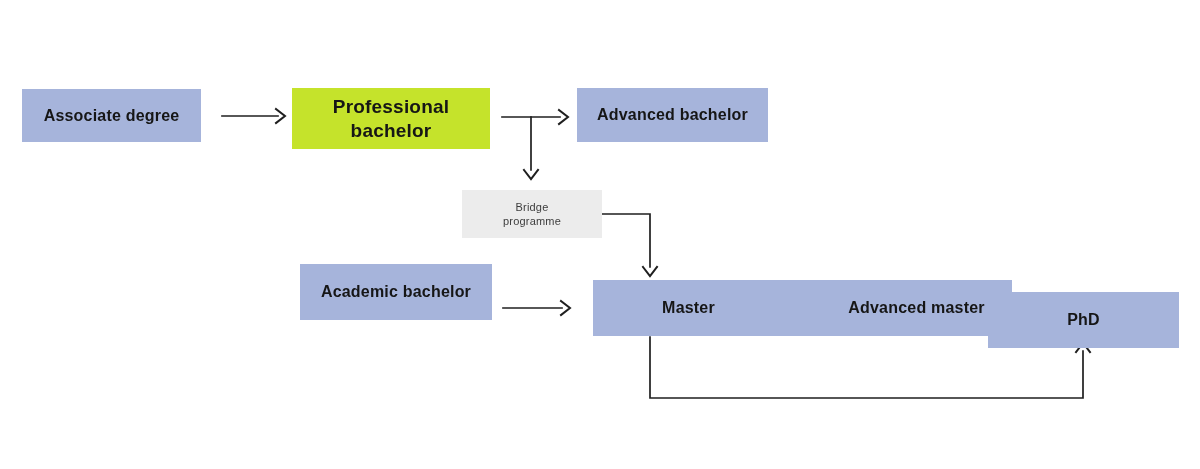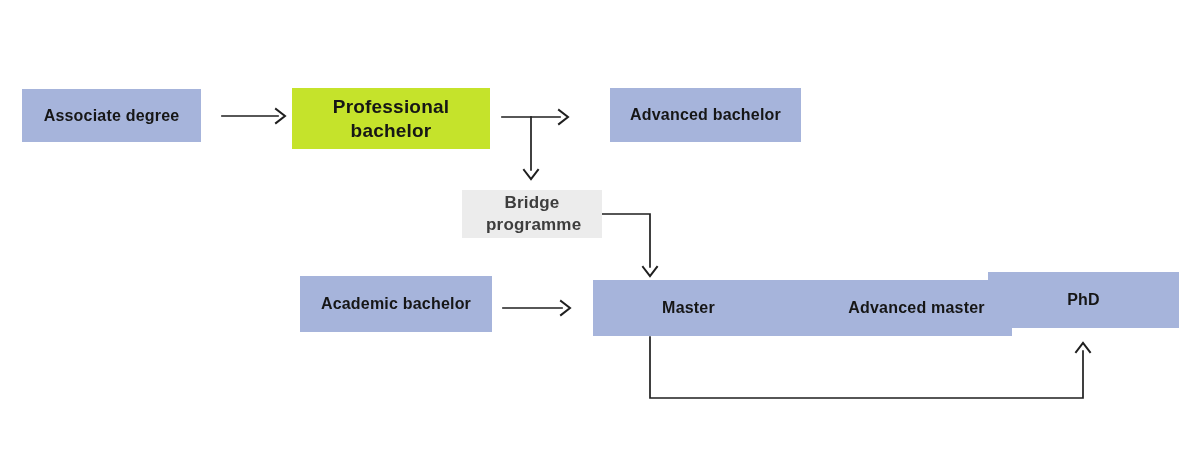--- a/index.html
+++ b/index.html
@@ -30,36 +30,36 @@
     font-weight:bold;
     font-size:16px;
     line-height:1.25;
     letter-spacing:.2px;
   }
   .node.blue{background:var(--node-blue);}
   .node.green{background:var(--highlight-green);font-size:19px;}
   .node.gray{
     background:var(--bridge-gray);
     color:var(--bridge-text);
-    font-weight:bold;
-    font-size:17px;
+    font-weight:normal;
+    font-size:11px;
     line-height:1.3;
   }
   .node .lbl{display:inline-block;}
   .node.green .lbl{max-width:130px;}
   .node.gray .lbl{max-width:92px;}
 
   #n-associate        {left:22px;  top:89px;  width:179px; height:53px;}
   #n-professional     {left:292px; top:88px;  width:198px; height:61px;}
-  #n-advanced-bachelor{left:577px; top:88px;  width:191px; height:54px;margin-left:33px;}
+  #n-advanced-bachelor{left:577px; top:88px;  width:191px; height:54px;}
   #n-bridge           {left:462px; top:190px; width:140px; height:48px;}
-  #n-academic         {left:300px; top:276px; width:192px; height:56px;}
+  #n-academic         {left:300px; top:264px; width:192px; height:56px;}
   #n-master           {left:577px; top:280px; width:191px; height:56px;margin-left:16px;}
   #n-advanced-master  {left:782px; top:280px; width:191px; height:56px;padding-left:39px;}
-  #n-phd              {left:988px; top:272px; width:191px; height:56px;}
+  #n-phd              {left:988px; top:292px; width:191px; height:56px;}
 
   svg.arrows{
     position:absolute;
     left:0;top:0;
     width:1200px;height:469px;
     pointer-events:none;
   }
   svg.arrows path{
     stroke:var(--arrow);
     stroke-width:1.7;

